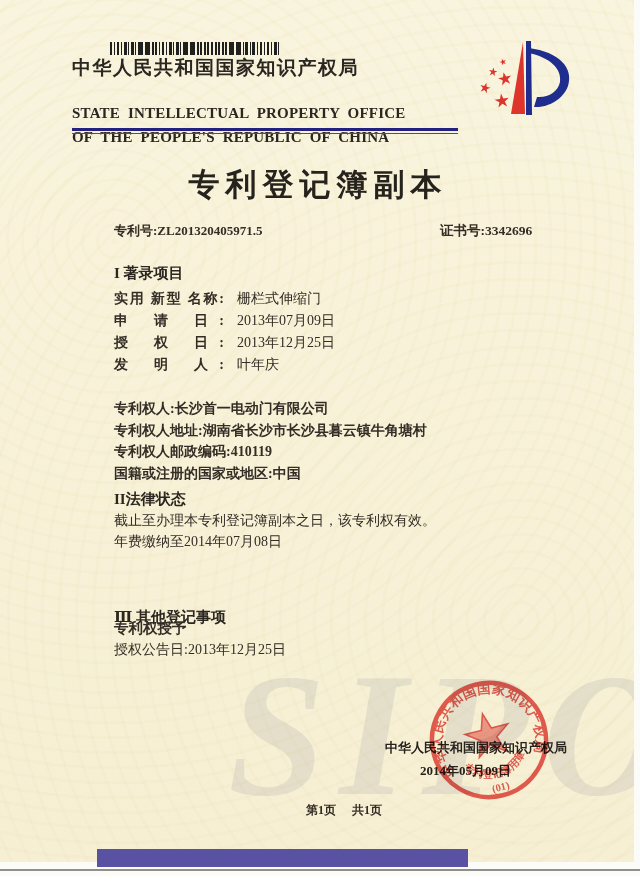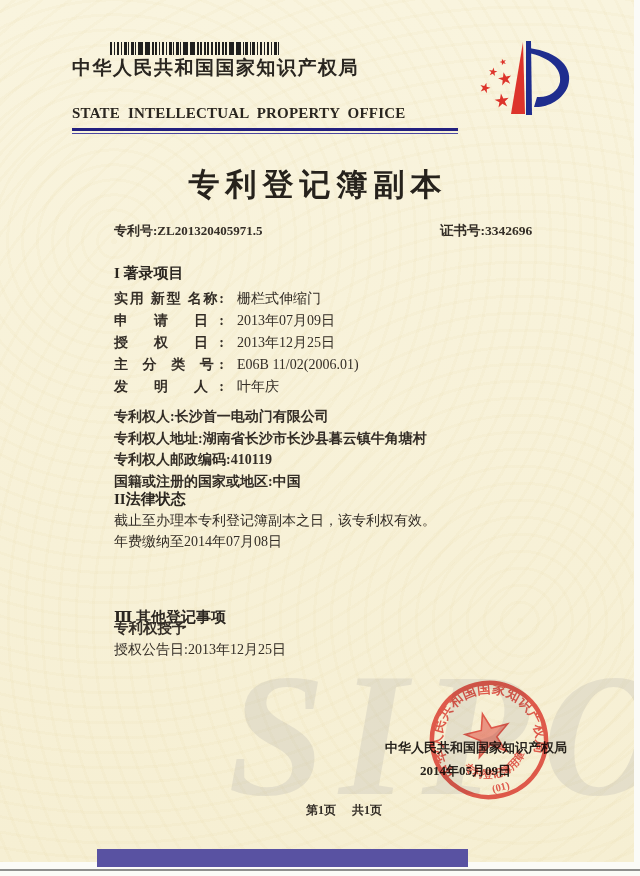--- a/index.html
+++ b/index.html
@@ -36,21 +36,21 @@
   
   .patent-no{left:114px;top:222px;font-size:13px;font-weight:700;}
   .cert-no{left:440px;top:222px;font-size:13.5px;font-weight:700;}
   
   .sec-head{font-size:15px;font-weight:700;color:#2b2620;}
   .s1-head{left:114px;top:264px;}
   .rows{left:114px;top:288px;font-size:14px;}
   .row{height:22px;line-height:22px;white-space:nowrap;}
   .row .lbl{display:inline-block;width:110px;text-align:justify;text-align-last:justify;font-weight:600;}
   .row .val{margin-left:13px;font-weight:500;text-align:center;}
-  .holder{left:114px;top:398px;font-size:14px;line-height:21.7px;font-weight:600;margin-top:8px;}
+  .holder{left:114px;top:398px;font-size:14px;line-height:21.7px;font-weight:600;}
   .s2-head{left:114px;top:490px;}
   .s2-l1{left:114px;top:512px;font-size:14px;font-weight:500;}
   .s2-l2{left:114px;top:533px;font-size:14px;font-weight:500;}
   .s3-head{left:114px;top:585px;margin-top:23px;}
   .s3-sub{left:114px;top:619px;font-size:14.5px;font-weight:700;}
   .s3-line{left:114px;top:641px;font-size:14px;font-weight:500;}
   
   .watermark{
     left:228px;top:648px;font-size:175px;font-style:italic;font-weight:700;
     letter-spacing:14px;color:rgba(138,138,148,.16);line-height:1;white-space:nowrap;
@@ -66,20 +66,21 @@
   .scan-line{left:0;top:869px;width:640px;height:2px;background:#8f8f8d;}
 </style>
 </head>
 <body>
 
 <div class="paper">
 
   <div class="abs barcode"></div>
   <div class="abs office-cn">中华人民共和国国家知识产权局</div>
   <div class="abs office-en en1">STATE INTELLECTUAL PROPERTY OFFICE</div>
+  <div class="abs office-en en2">OF THE PEOPLE'S REPUBLIC OF CHINA</div>
   <div class="abs header-rule">
     <div class="thick"></div>
       <div class="thin"></div>
   </div>
 
   <div class="abs logo">
     <svg width="112" height="88" viewBox="0 0 112 88" xmlns="http://www.w3.org/2000/svg">
       <defs>
         <path id="star" d="M0,-1 L0.225,-0.309 L0.951,-0.309 L0.363,0.118 L0.588,0.809 L0,0.382 L-0.588,0.809 L-0.363,0.118 L-0.951,-0.309 L-0.225,-0.309 Z"></path>
       </defs>
@@ -102,23 +103,20 @@
   <div class="abs sec-head s1-head">I 著录项目</div>
   <div class="abs rows">
     <div class="row">
       <span class="lbl">实用 新型 名称:</span><span class="val">栅栏式伸缩门</span>
     </div>
     <div class="row">
       <span class="lbl">申 请 日:</span><span class="val">2013年07月09日</span>
     </div>
     <div class="row">
       <span class="lbl">授 权 日:</span><span class="val">2013年12月25日</span>
-    </div>
-    <div class="row">
-      <span class="lbl">主 分 类 号:</span><span class="val">E06B 11/02(2006.01)</span>
     </div>
     <div class="row">
       <span class="lbl">发 明 人:</span><span class="val">叶年庆</span>
     </div>
   </div>
   <div class="abs holder">
     <div>专利权人:长沙首一电动门有限公司</div>
     <div>专利权人地址:湖南省长沙市长沙县暮云镇牛角塘村</div>
     <div>专利权人邮政编码:410119</div>
     <div>国籍或注册的国家或地区:中国</div>

